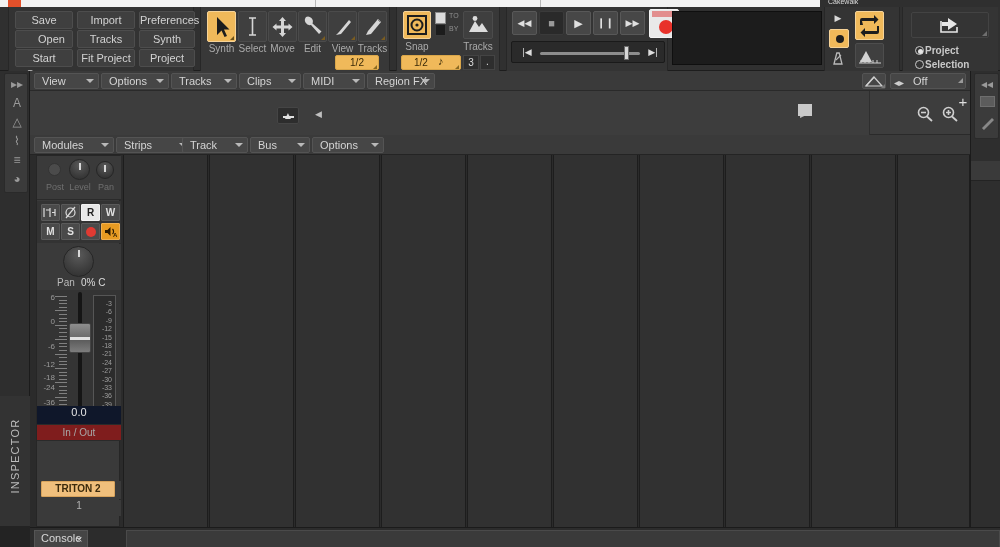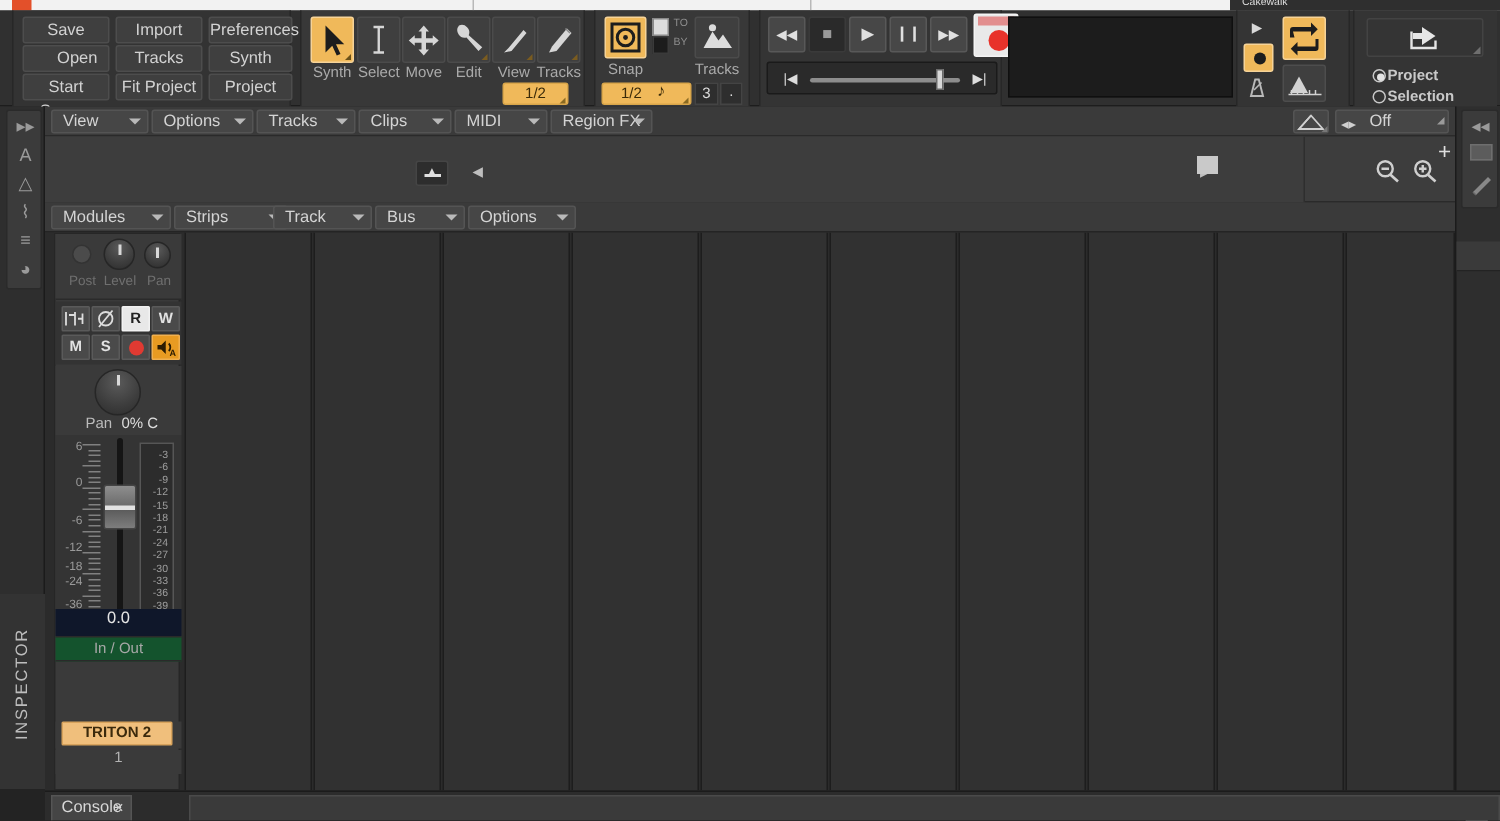--- a/index.html
+++ b/index.html
@@ -570,21 +570,21 @@
               <div class="mt" style="left: 2px; top: 96.4px;">-36</div>
               <div class="mt" style="left: 2px; top: 104.8px;">-39</div>
             </div>
         </div>
       </div>
 
       <div class="sec" style="top:250px;height:18px;background:#0f172a;">
         <div class="ctr" style="top:0px;font-size:11px;color:#e4e4e4;">0.0</div>
       </div>
 
-      <div class="sec" style="top:268px;height:17px;background:#14532d;border-top:1px solid #2a2a2a;border-bottom:1px solid #2a2a2a;">
+      <div class="sec" style="top:268px;height:17px;background:#7f1d1d;border-top:1px solid #2a2a2a;border-bottom:1px solid #2a2a2a;">
         <div class="ctr" style="top:2px;font-size:10px;color:#a8a8a8;">In / Out</div>
       </div>
 
 
       <div class="sec" style="top:325px;height:18px;">
         <div style="position:absolute;left:4px;top:0;width:74px;height:16px;background:#f0bf7c;border:1px solid #d8a35c;border-radius:1px;color:#3b2a0c;font-size:10px;font-weight:bold;text-align:center;line-height:14px;">TRITON 2</div>
       </div>
       <div class="sec" style="top:344px;height:16px;">
         <div class="ctr" style="top:0;font-size:10px;color:#b2b2b2;">1</div>
       </div>

